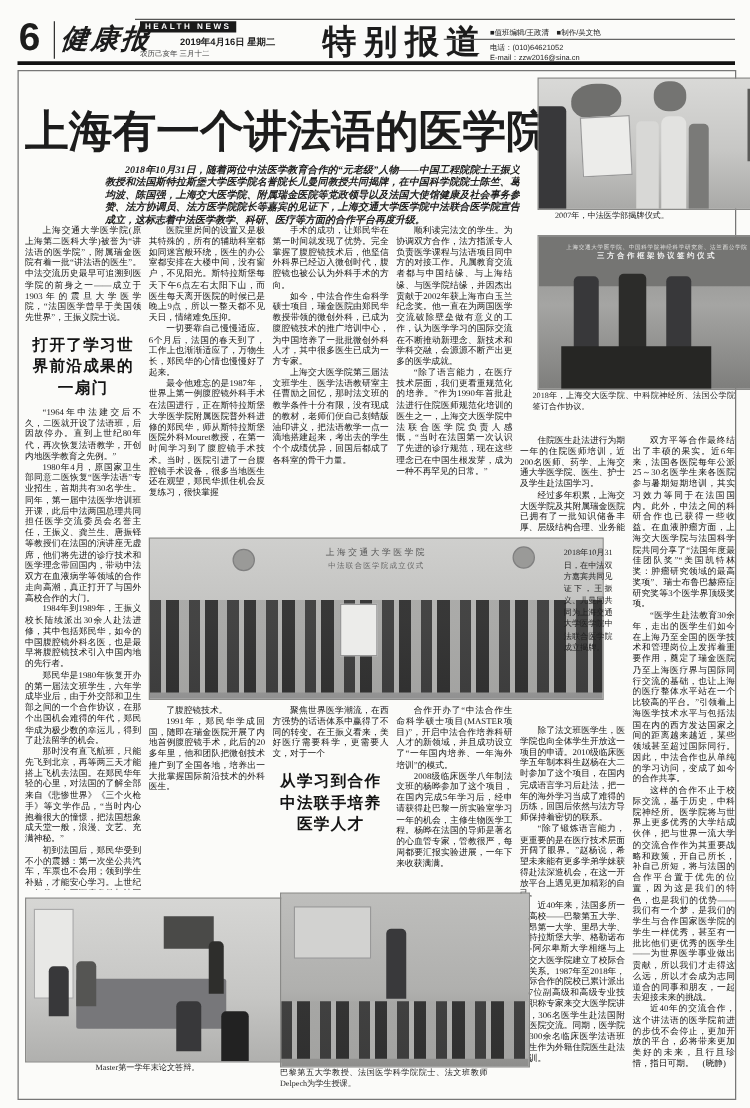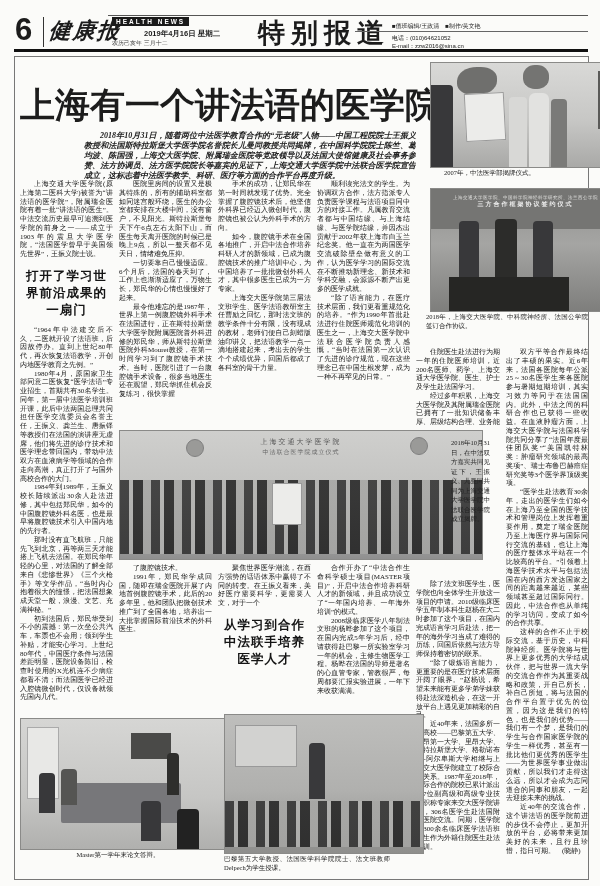--- a/index.html
+++ b/index.html
@@ -128,32 +128,33 @@
 
   <div class="col" id="col-1">
     <div>
         <p class="para">上海交通大学医学院(原上海第二医科大学)被誉为“讲法语的医学院”，附属瑞金医院有着一批“讲法语的医生”。中法交流历史最早可追溯到医学院的前身之一——成立于1903年的震旦大学医学院，“法国医学曾早于美国领先世界”，王振义院士说。</p>
       </div>
     <div class="subhead">打开了学习世界前沿成果的一扇门</div>
     <div>
         <p class="para">“1964年中法建交后不久，二医就开设了法语班，后因故停办。直到上世纪80年代，再次恢复法语教学，开创内地医学教育之先例。”</p>
         <p class="para">1980年4月，原国家卫生部同意二医恢复“医学法语”专业招生，首期共有30名学生。同年，第一届中法医学培训班开课，此后中法两国总理共同担任医学交流委员会名誉主任，王振义、龚兰生、唐振铎等教授们在法国的演讲座无虚席，他们将先进的诊疗技术和医学理念带回国内，带动中法双方在血液病学等领域的合作走向高潮，真正打开了与国外高校合作的大门。</p>
         <p class="para">1984年到1989年，王振义校长陆续派出30余人赴法进修，其中包括郑民华，如今的中国腹腔镜外科名医，也是最早将腹腔镜技术引入中国内地的先行者。</p>
+        <p class="para">郑民华是1980年恢复开办的第一届法文班学生，六年学成毕业后，由于外交部和卫生部之间的一个合作协议，在那个出国机会难得的年代，郑民华成为极少数的幸运儿，得到了赴法留学的机会。</p>
         <p class="para">那时没有直飞航班，只能先飞到北京，再等两三天才能搭上飞机去法国。在郑民华年轻的心里，对法国的了解全部来自《悲惨世界》《三个火枪手》等文学作品，“当时内心抱着很大的憧憬，把法国想象成天堂一般，浪漫、文艺、充满神秘。”</p>
         <p class="para">初到法国后，郑民华受到不小的震撼：第一次坐公共汽车，车票也不会用；领到学生补贴，才能安心学习。上世纪80年代，中国医疗条件与法国差距明显，医院设备陈旧，检查时使用的X光机连不少病症都看不清；而法国医学已经进入腔镜微创时代，仅设备就领先国内几代。</p>
       </div>
   </div>
   <div class="col" id="col-2">
       <p class="para">医院里房间的设置又是极其特殊的，所有的辅助科室都如同迷宫般环绕，医生的办公室都安排在大楼中间，没有窗户，不见阳光。斯特拉斯堡每天下午6点左右太阳下山，而医生每天离开医院的时候已是晚上9点，所以一整天都不见天日，情绪难免压抑。</p>
       <p class="para">一切要靠自己慢慢适应。6个月后，法国的春天到了，工作上也渐渐适应了，万物生长，郑民华的心情也慢慢好了起来。</p>
       <p class="para">最令他难忘的是1987年，世界上第一例腹腔镜外科手术在法国进行，正在斯特拉斯堡大学医学院附属医院普外科进修的郑民华，师从斯特拉斯堡医院外科Mouret教授，在第一时间学习到了腹腔镜手术技术。当时，医院引进了一台腹腔镜手术设备，很多当地医生还在观望，郑民华抓住机会反复练习，很快掌握</p>
     </div>
   <div class="col" id="col-3">
       <p class="para">手术的成功，让郑民华在第一时间就发现了优势。完全掌握了腹腔镜技术后，他坚信外科界已经迈入微创时代，腹腔镜也被公认为外科手术的方向。</p>
-      <p class="para">如今，腹腔镜手术在全国各地推广，开启中法合作培养科研人才的新领域，已成为腹腔镜技术的推广培训中心，为中国培养了一批批微创外科人才，其中很多医生已成为一方专家。</p>
+      <p class="para">如今，中法合作生命科学硕士项目，瑞金医院由郑民华教授带领的微创外科，已成为腹腔镜技术的推广培训中心，为中国培养了一批批微创外科人才，其中很多医生已成为一方专家。</p>
       <p class="para">上海交大医学院第三届法文班学生、医学法语教研室主任曹励之回忆，那时法文班的教学条件十分有限，没有现成的教材，老师们便自己刻蜡版油印讲义，把法语教学一点一滴地搭建起来，考出去的学生个个成绩优异，回国后都成了各科室的骨干力量。</p>
     </div>
   <div class="col" id="col-4">
       <p class="para">顺利读完法文的学生。为协调双方合作，法方指派专人负责医学课程与法语项目同中方的对接工作。凡属教育交流者都与中国结缘、与上海结缘、与医学院结缘，并因杰出贡献于2002年获上海市白玉兰纪念奖。他一直在为两国医学交流破除壁垒做有意义的工作，认为医学学习的国际交流在不断推动新理念、新技术和学科交融，会源源不断产出更多的医学成就。</p>
       <p class="para">“除了语言能力，在医疗技术层面，我们更看重规范化的培养。”作为1990年首批赴法进行住院医师规范化培训的医生之一，上海交大医学院中法联合医学院负责人感慨，“当时在法国第一次认识了先进的诊疗规范，现在这些理念已在中国生根发芽，成为一种不再罕见的日常。”</p>
     </div>
   <div class="col" id="col-5">
       <p class="para">住院医生赴法进行为期一年的住院医师培训，近200名医师、药学、上海交通大学医学院、医生、护士及学生赴法国学习。</p>
       <p class="para">经过多年积累，上海交大医学院及其附属瑞金医院已拥有了一批知识储备丰厚、层级结构合理、业务能力较强的优秀法语医学人才队伍。</p>
     </div>

